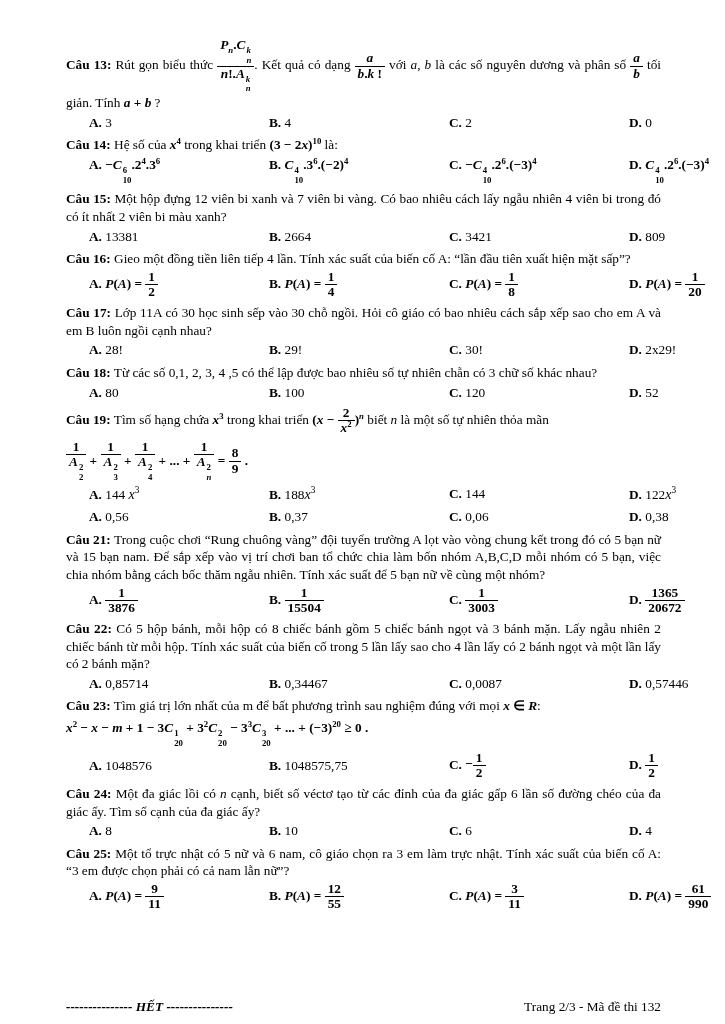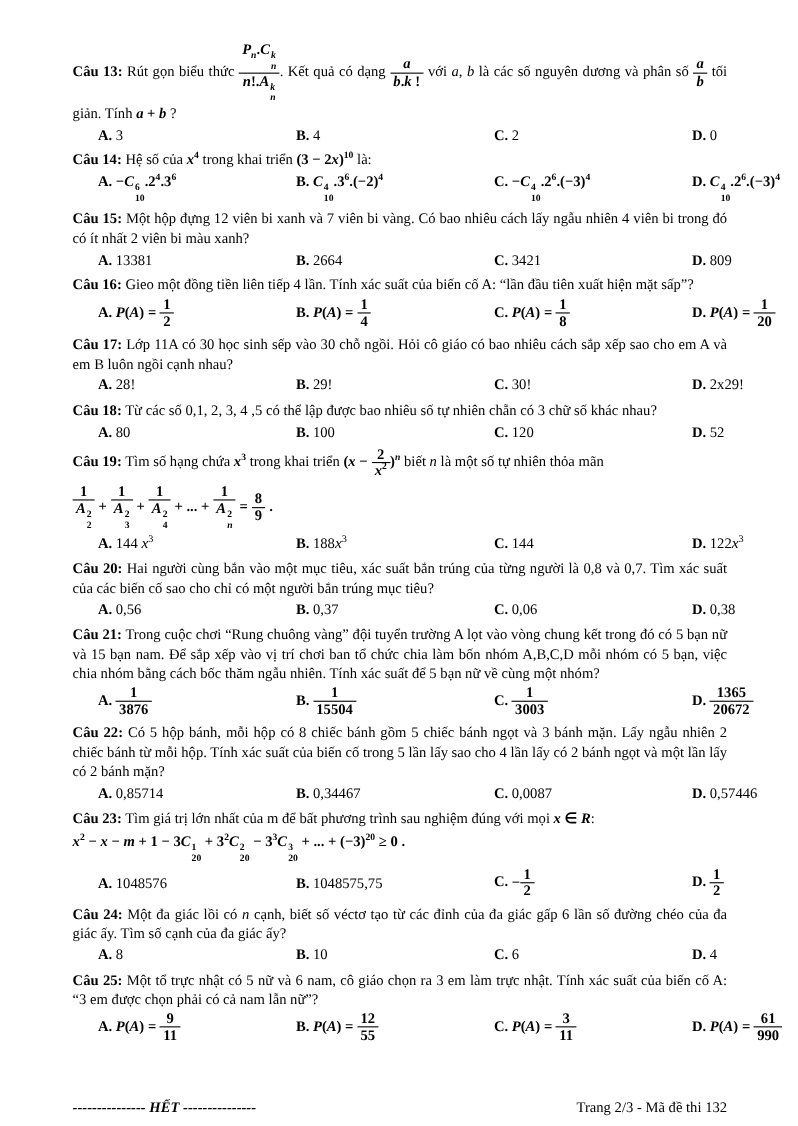--- a/index.html
+++ b/index.html
@@ -127,21 +127,20 @@
                   </span></span></span> = <span class="frac"><span class="num">8</span><span class="den">9</span></span> .</span></span></p>
     <div class="answers">
           <div class="ans"><b class="al">A.</b> <span class="av">144 <span class="math hl"><i>x</i><sup>3</sup></span></span></div>
           <div class="ans"><b class="al">B.</b> <span class="av">188<span class="math hl"><i>x</i><sup>3</sup></span></span></div>
           <div class="ans"><b class="al">C.</b> <span class="av">144</span></div>
           <div class="ans"><b class="al">D.</b> <span class="av">122<span class="math hl"><i>x</i><sup>3</sup></span></span></div>
         </div>
   </div>
 
   <div class="q">
-    <p class="qbody"><b class="qlabel">Câu 20:</b> <span class="qtext">Hai người cùng bắn vào một mục tiêu, xác suất bắn trúng của từng người là 0,8 và 0,7. Tìm xác suất của các biến cố sao cho chỉ có một người bắn trúng mục tiêu?</span></p>
     <div class="answers">
           <div class="ans"><b class="al">A.</b> <span class="av">0,56</span></div>
           <div class="ans"><b class="al">B.</b> <span class="av">0,37</span></div>
           <div class="ans"><b class="al">C.</b> <span class="av">0,06</span></div>
           <div class="ans"><b class="al">D.</b> <span class="av">0,38</span></div>
         </div>
   </div>
 
   <div class="q">
     <p class="qbody"><b class="qlabel">Câu 21:</b> <span class="qtext">Trong cuộc chơi “Rung chuông vàng” đội tuyển trường A lọt vào vòng chung kết trong đó có 5 bạn nữ và 15 bạn nam. Để sắp xếp vào vị trí chơi ban tổ chức chia làm bốn nhóm A,B,C,D mỗi nhóm có 5 bạn, việc chia nhóm bằng cách bốc thăm ngẫu nhiên. Tính xác suất để 5 bạn nữ về cùng một nhóm?</span></p>

